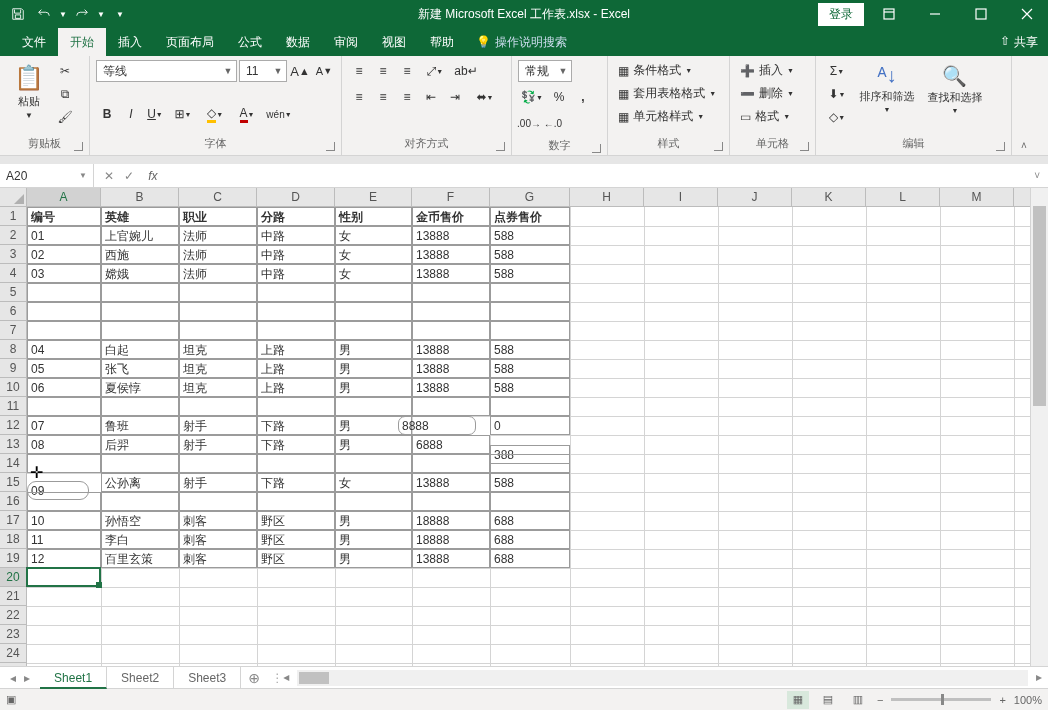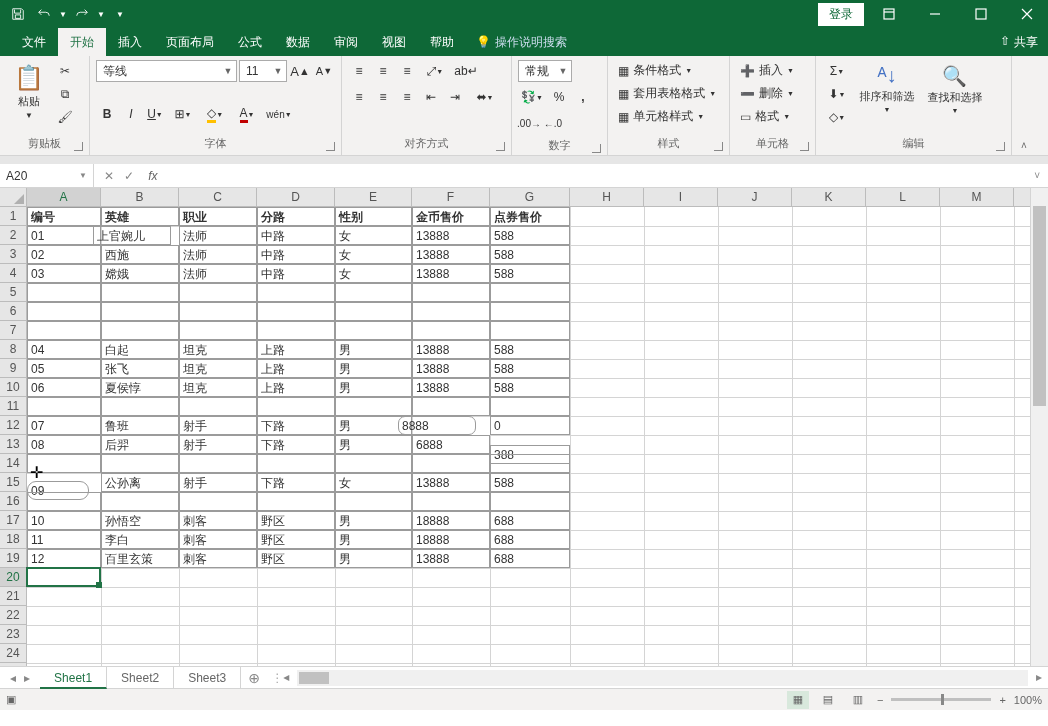--- a/index.html
+++ b/index.html
@@ -88,20 +88,21 @@
       </div>
     <div class="qat-btn" style="width:10px;font-size:8px">▼</div>
     <div class="qat-btn">
         <svg viewBox="0 0 16 16">
           <path d="M11 3l3 3-3 3M14 6H6a4 4 0 00-4 4" fill="none" stroke="#fff"></path>
         </svg>
       </div>
     <div class="qat-btn" style="width:10px;font-size:8px">▼</div>
     <div class="qat-btn" style="font-size:8px">▼</div>
   </div>
+  <div class="title-text">新建 Microsoft Excel 工作表.xlsx  -  Excel</div>
   <div class="title-right">
     <div class="login-btn">登录</div>
     <div class="win-btn">
         <svg viewBox="0 0 12 12">
           <rect x="1" y="1" width="10" height="10"></rect>
           <path d="M1 4h10"></path>
         </svg>
       </div>
     <div class="win-btn">
         <svg viewBox="0 0 12 12">
@@ -417,21 +418,21 @@
       <div class="gridline-h" style="top: 437px;"></div>
       <div class="gridline-h" style="top: 456px;"></div>
       <div class="cell data-border" style="left: 0px; top: 0px; width: 74px; font-weight: bold;">编号</div>
       <div class="cell data-border" style="left: 74px; top: 0px; width: 78px; font-weight: bold;">英雄</div>
       <div class="cell data-border" style="left: 152px; top: 0px; width: 78px; font-weight: bold;">职业</div>
       <div class="cell data-border" style="left: 230px; top: 0px; width: 78px; font-weight: bold;">分路</div>
       <div class="cell data-border" style="left: 308px; top: 0px; width: 77px; font-weight: bold;">性别</div>
       <div class="cell data-border" style="left: 385px; top: 0px; width: 78px; font-weight: bold;">金币售价</div>
       <div class="cell data-border" style="left: 463px; top: 0px; width: 80px; font-weight: bold;">点券售价</div>
       <div class="cell data-border" style="left: 0px; top: 19px; width: 74px;">01</div>
-      <div class="cell data-border" style="left: 66px; top: 19px; width: 78px;">上官婉儿</div>
+      <div class="cell data-border" style="left: 74px; top: 19px; width: 78px;">上官婉儿</div>
       <div class="cell data-border" style="left: 152px; top: 19px; width: 78px;">法师</div>
       <div class="cell data-border" style="left: 230px; top: 19px; width: 78px;">中路</div>
       <div class="cell data-border" style="left: 308px; top: 19px; width: 77px;">女</div>
       <div class="cell data-border" style="left: 385px; top: 19px; width: 78px;">13888</div>
       <div class="cell data-border" style="left: 463px; top: 19px; width: 80px;">588</div>
       <div class="cell data-border" style="left: 0px; top: 38px; width: 74px;">02</div>
       <div class="cell data-border" style="left: 74px; top: 38px; width: 78px;">西施</div>
       <div class="cell data-border" style="left: 152px; top: 38px; width: 78px;">法师</div>
       <div class="cell data-border" style="left: 230px; top: 38px; width: 78px;">中路</div>
       <div class="cell data-border" style="left: 308px; top: 38px; width: 77px;">女</div>

